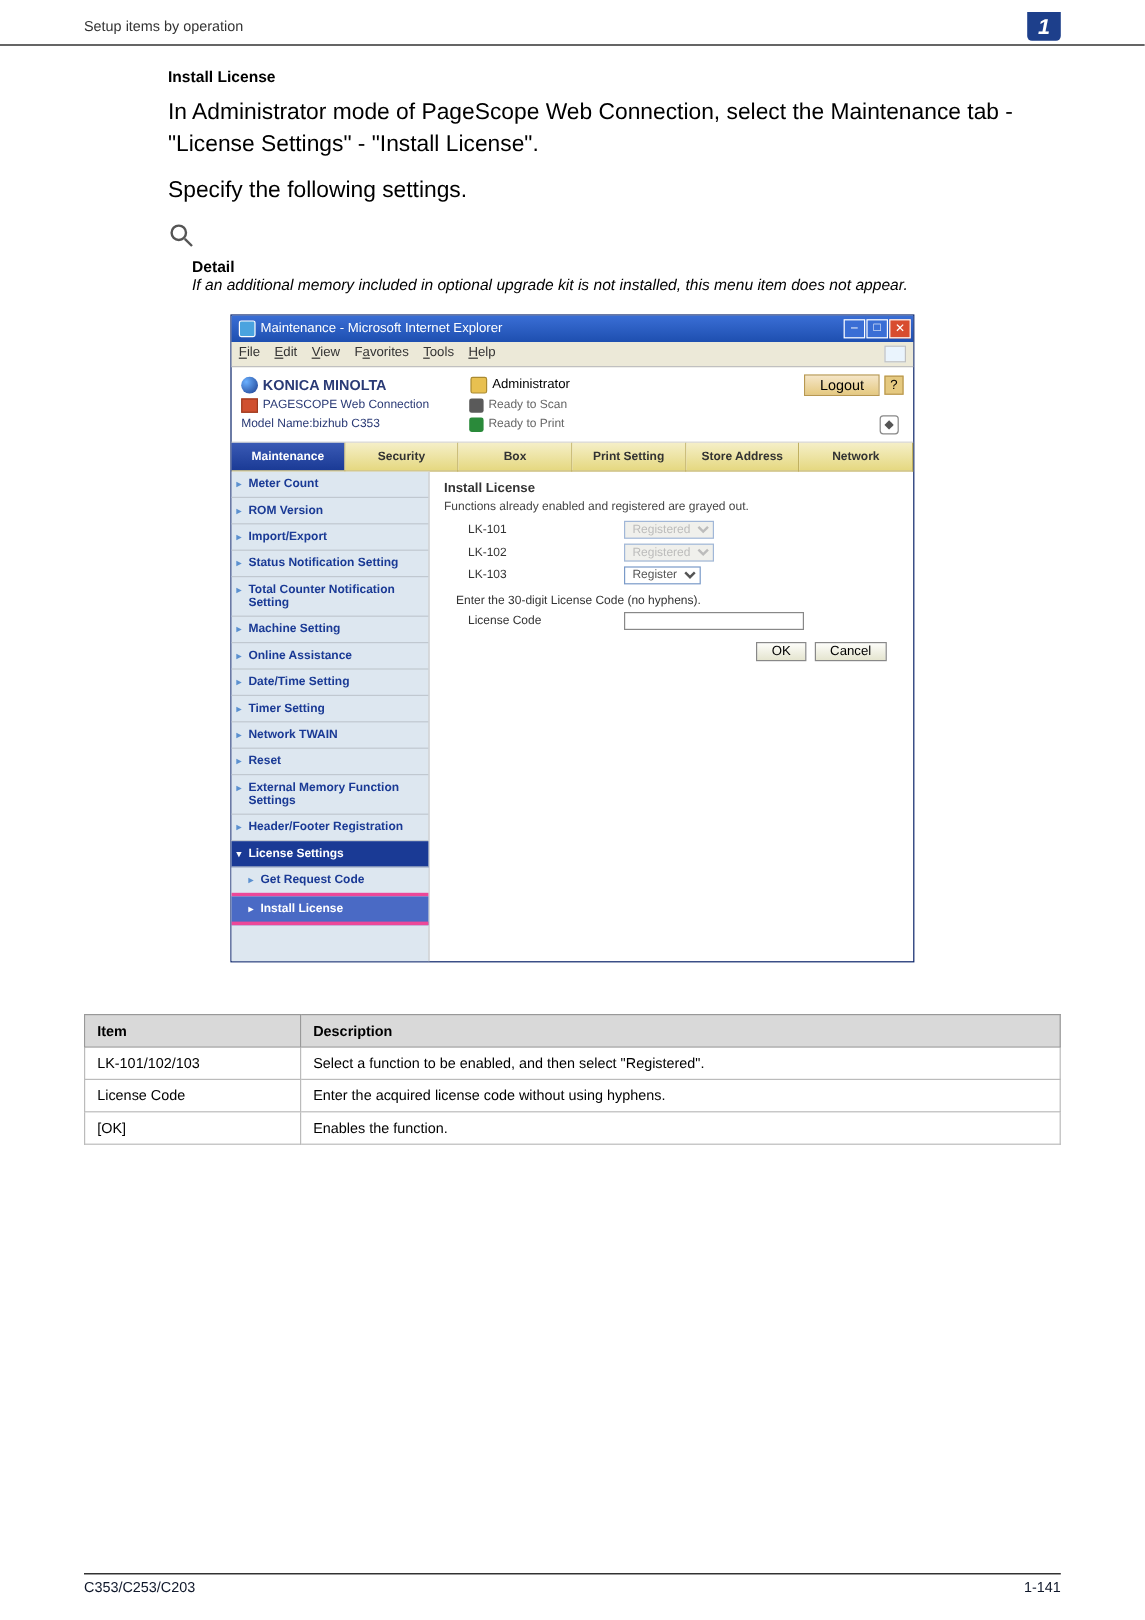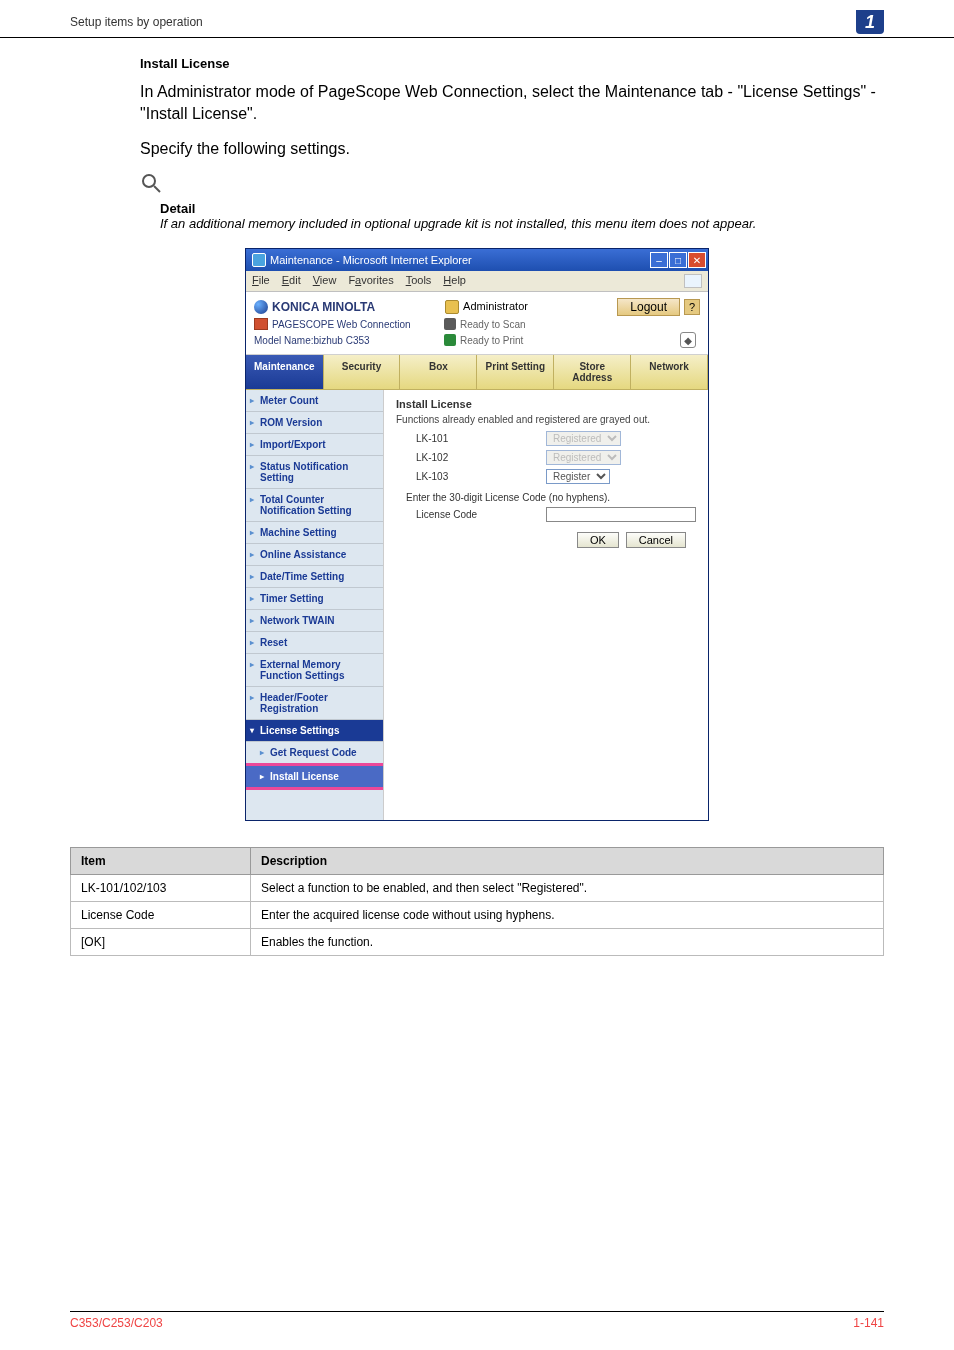--- a/index.html
+++ b/index.html
@@ -34,21 +34,21 @@
   }
   .page-body {
     padding: 18px 70px 0 70px;
   }
   .sect-title {
     font-weight: bold;
     font-size: 13px;
     margin: 0 0 10px 70px;
   }
   .body-text {
-    font-size: 16px;
+    font-size: 19px;
     margin: 0 0 12px 70px;
     line-height: 1.4;
   }
   .detail-icon {
     margin: 10px 0 0 70px;
     font-size: 20px;
     color: #555;
   }
   .detail-label {
     font-weight: bold;
@@ -57,22 +57,22 @@
   }
   .detail-text {
     font-style: italic;
     font-size: 13px;
     margin: 0 0 15px 90px;
     line-height: 1.3;
   }
 
   
   .browser {
-    width: 464px;
-    margin: 0 auto 26px auto;
+    width: 570px;
+    margin: 0 auto 43px auto;
     border: 1px solid #0a246a;
     font-family: Tahoma, Arial, sans-serif;
     background: #fff;
   }
   .browser-titlebar {
     background: linear-gradient(to bottom, #3a6ed5, #1e4fb0);
     color: #fff;
     font-size: 11px;
     padding: 3px 2px 3px 6px;
     display: flex;
@@ -268,21 +268,21 @@
   .footer {
     position: absolute;
     bottom: 20px;
     left: 70px;
     right: 70px;
     border-top: 1px solid #000;
     display: flex;
     justify-content: space-between;
     font-size: 12px;
     padding-top: 4px;
-    color: #ef4444;
+    color: #0f172a;
   }
 </style>
 </head>
 <body>
 
 <div class="header-line">
   <span>Setup items by operation</span>
   <span class="num-badge">1</span>
 </div>
 

